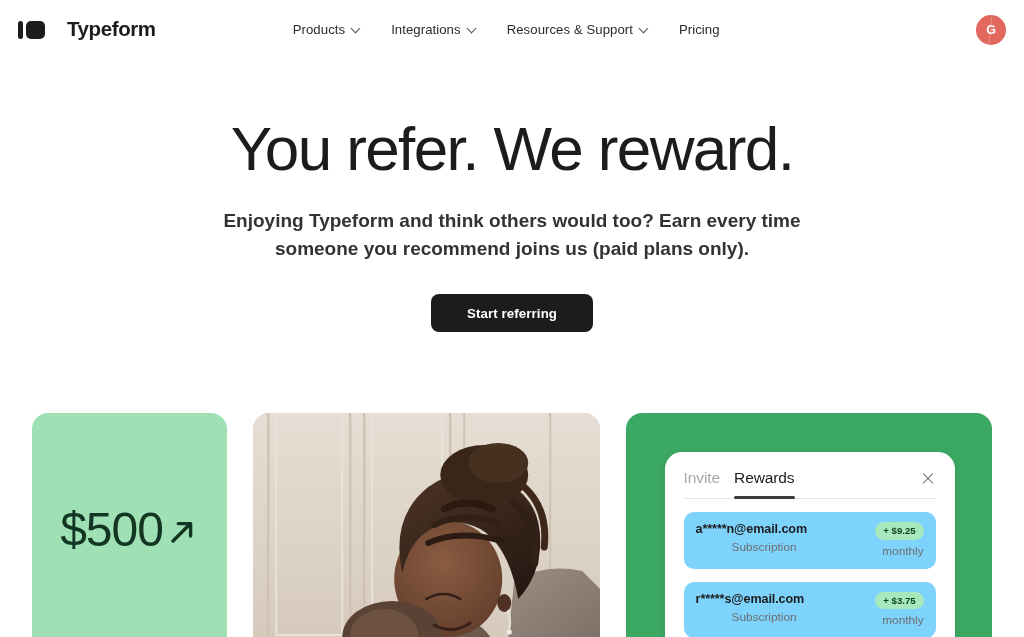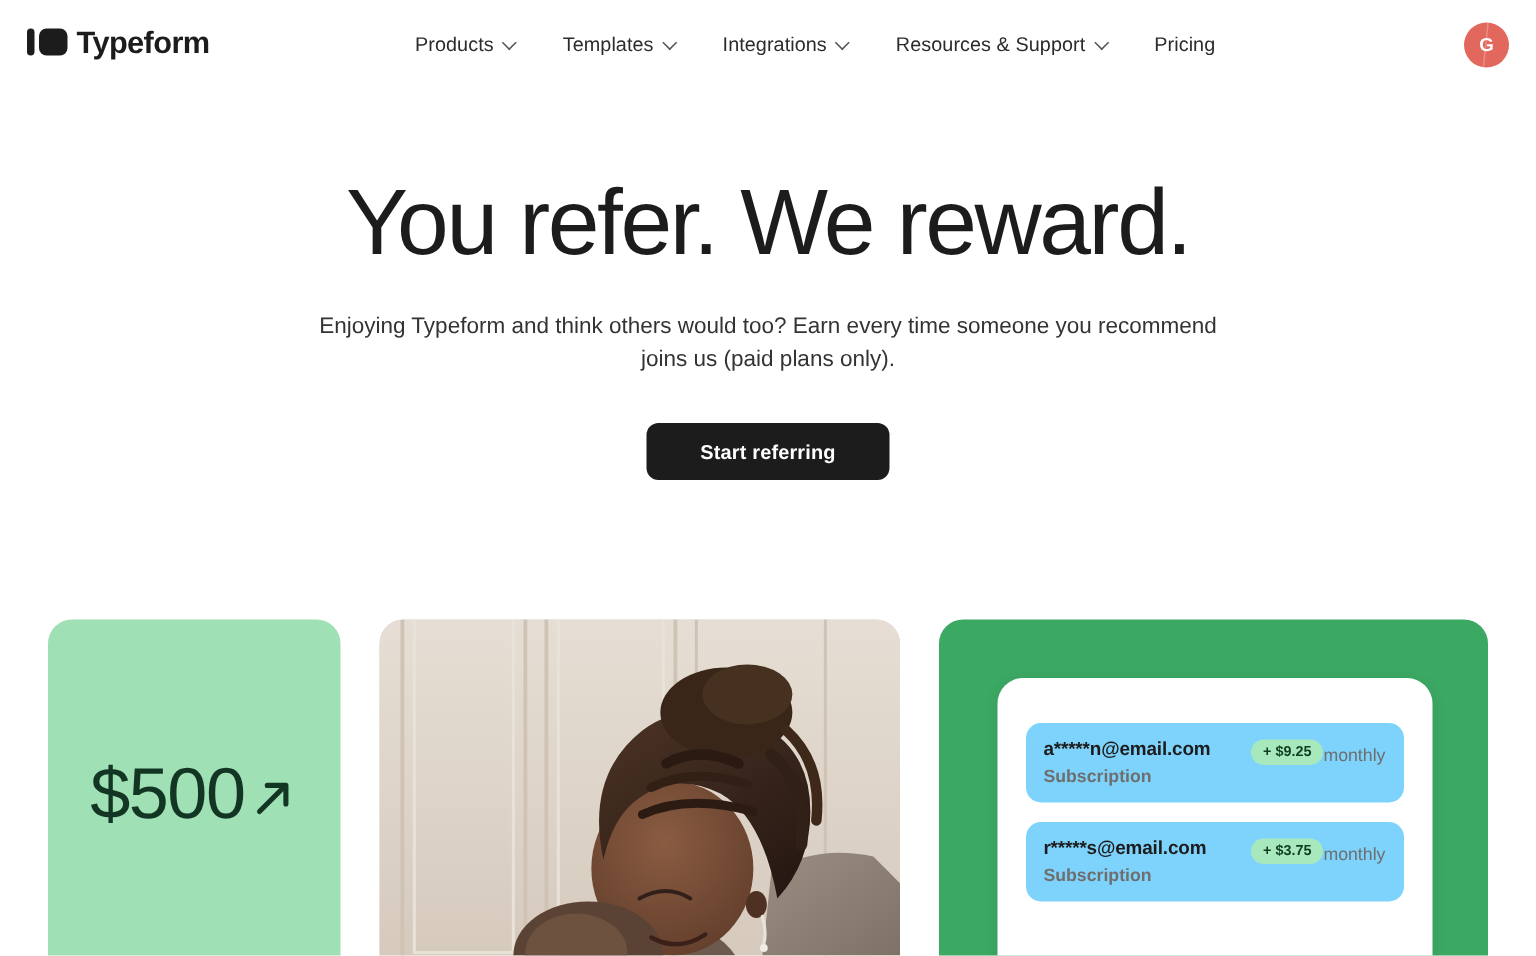--- a/index.html
+++ b/index.html
@@ -22,22 +22,22 @@
     height: 59px;
     display: flex;
     align-items: center;
     padding: 0 18px 0 18px;
     background: #ffffff;
     position: relative;
   }
 
   .brand {
     display: flex;
-    align-items: flex-start;
-    gap: 6px;
+    align-items: center;
+    gap: 22px;
     margin-left: 0px;
   }
   .brand-mark {
     display: flex;
     align-items: center;
     gap: 3px;
   }
   .brand-bar {
     width: 5px;
     height: 18px;
@@ -129,24 +129,24 @@
   .hero-title {
     font-size: 62px;
     font-weight: 400;
     letter-spacing: -1.6px;
     line-height: 1.08;
     color: #1c1c1c;
   }
   .hero-sub {
     margin: 24px auto 0;
     width: 620px;
-    font-size: 15px;
+    font-size: 19px;
     line-height: 1.45;
     color: #333333;
-    font-weight: 400;
+    font-weight: 700;
   }
   .cta-wrap {
     margin-top: 32px;
     display: flex;
     justify-content: center;
   }
   .cta-button {
     background: #1c1c1c;
     color: #ffffff;
     border: none;
@@ -288,25 +288,27 @@
     font-size: 12.6px;
     font-weight: 600;
     color: #1c1c1c;
     letter-spacing: -0.1px;
     white-space: nowrap;
   }
   .reward-type {
     margin-top: 4px;
     font-size: 11.8px;
     color: #6e6e6e;
-    font-weight: 700;
+    font-weight: 400;
+    margin-left: 36px;
   }
   .reward-right {
     text-align: right;
     display: flex;
+    flex-direction: column;
     align-items: flex-end;
   }
   .reward-badge {
     background: #a7e8bd;
     color: #0f3d22;
     font-size: 9.6px;
     font-weight: 700;
     padding: 3px 8px 3.5px 8px;
     border-radius: 9px;
     white-space: nowrap;
@@ -326,24 +328,20 @@
     <span class="brand-mark">
       <span class="brand-bar"></span>
       <span class="brand-block"></span>
     </span>
     <span class="brand-name">Typeform</span>
   </div>
 
   <div class="nav-links">
     <div class="nav-item">
       <span>Products</span>
-      <span class="chev"></span>
-    </div>
-    <div class="nav-item">
-      <span>Templates</span>
       <span class="chev"></span>
     </div>
     <div class="nav-item">
       <span>Integrations</span>
       <span class="chev"></span>
     </div>
     <div class="nav-item">
       <span>Resources &amp; Support</span>
       <span class="chev"></span>
     </div>
@@ -431,20 +429,25 @@
       <path d="M256 198 q3 10 1 18" stroke="#e8e2dc" stroke-width="2.2" fill="none" stroke-linecap="round"></path>
       <circle cx="257" cy="219" r="2.6" fill="#f0ebe5"></circle>
 
       <rect x="0" y="0" width="348" height="224" fill="none"></rect>
     </svg>
   </div>
 
   <div class="card card-app">
     <div class="phone-panel">
 
+      <div class="tabs-row">
+        <span class="tab tab-inactive">Invite</span>
+        <span class="tab tab-active">Rewards</span>
+        <span class="close-x"></span>
+      </div>
 
       <div class="reward-row">
         <div class="reward-left">
           <div class="reward-email">a*****n@email.com</div>
           <div class="reward-type">Subscription</div>
         </div>
         <div class="reward-right">
           <span class="reward-badge">+ $9.25</span>
           <span class="reward-period">monthly</span>
         </div>

